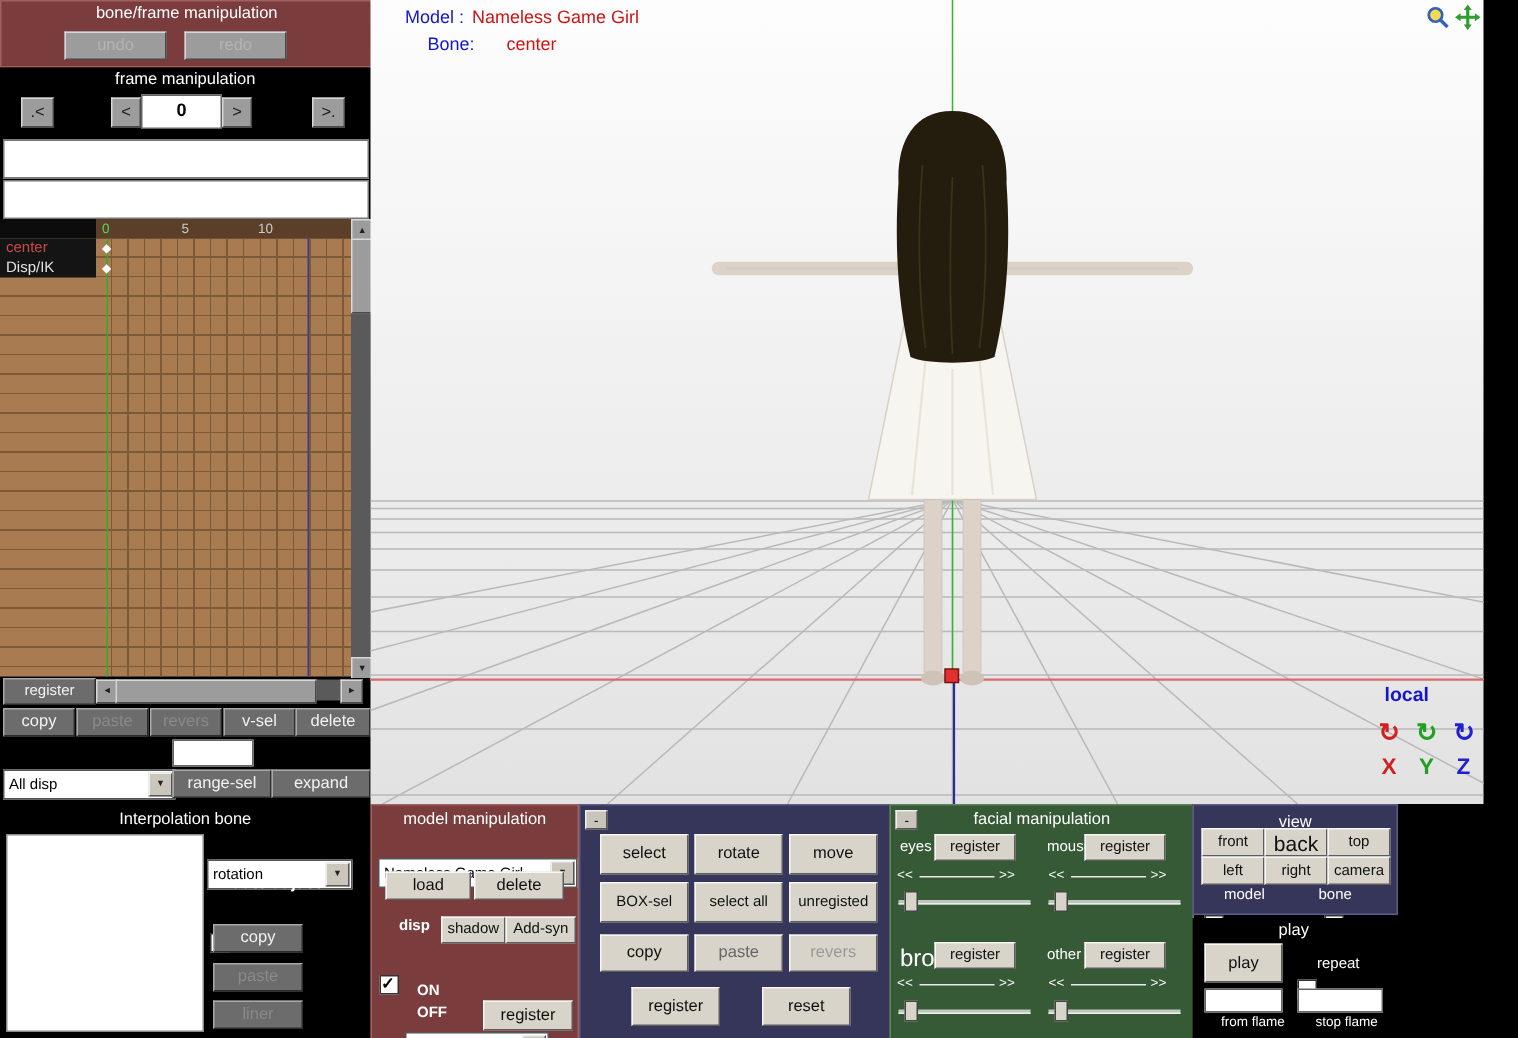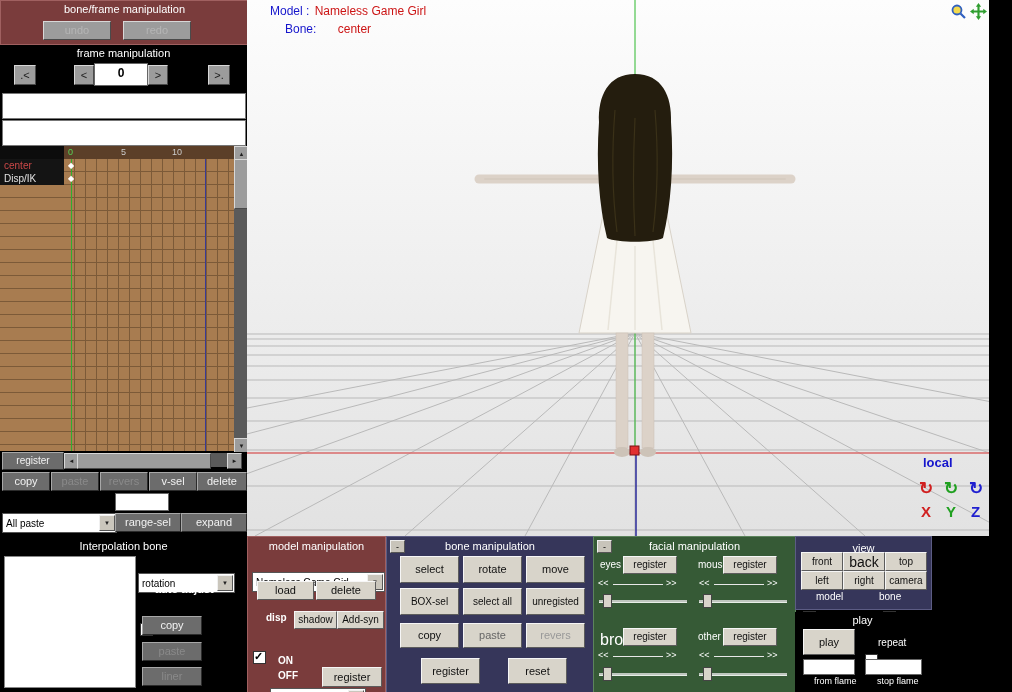--- a/index.html
+++ b/index.html
@@ -91,21 +91,21 @@
   </div>
 
   <div class="abs" style="left:0;top:470px;width:247px;height:66px;background:#000">
     <div class="abs btn bdark" style="left:2px;top:2px;width:46px;height:17px">copy</div>
     <div class="abs btn bdark diml" style="left:51px;top:2px;width:46px;height:17px">paste</div>
     <div class="abs btn bdark diml" style="left:100px;top:2px;width:46px;height:17px">revers</div>
     <div class="abs btn bdark" style="left:149px;top:2px;width:46px;height:17px">v-sel</div>
     <div class="abs btn bdark" style="left:197px;top:2px;width:48px;height:17px">delete</div>
     <div class="abs inp" style="left:115px;top:23px;width:52px;height:16px"></div>
     <div class="abs sel" style="left:2px;top:43px;width:110px;height:18px">
-      <span>All paste</span>
+      <span>All disp</span>
       <span class="arr">▼</span>
     </div>
     <div class="abs btn bdark" style="left:115px;top:43px;width:64px;height:17px">range-sel</div>
     <div class="abs btn bdark" style="left:181px;top:43px;width:64px;height:17px">expand</div>
   </div>
 
   <div class="abs" style="left:0;top:536px;width:247px;height:156px;background:#000">
     <div class="ttl" style="margin-top:3px">Interpolation bone</div>
     <div class="abs" style="left:4px;top:20px;width:130px;height:130px;background:#fff;border:1px solid #888"></div>
     <div class="abs sel" style="left:138px;top:20px;width:92px;height:18px">
@@ -220,21 +220,20 @@
     </div>
     
     <span class="abs lbl" style="left:30px;top:118px;font-size:10px;font-weight:bold">ON</span>
     
     <span class="abs lbl" style="left:30px;top:133px;font-size:10px;font-weight:bold">OFF</span>
     <div class="abs btn blight" style="left:74px;top:130px;width:58px;height:18px">register</div>
   </div>
 
   <div class="abs pn" style="left:386px;top:536px;width:206px;height:156px">
     <div class="abs mini" style="left:3px;top:3px">-</div>
-    <div class="ttl" style="margin-top:2px">bone manipulation</div>
     <div class="abs btn blight" style="left:13px;top:19px;width:57px;height:25px">select</div>
     <div class="abs btn blight" style="left:76px;top:19px;width:57px;height:25px">rotate</div>
     <div class="abs btn blight" style="left:139px;top:19px;width:57px;height:25px">move</div>
     <div class="abs btn blight" style="left:13px;top:51px;width:57px;height:25px;font-size:10px">BOX-sel</div>
     <div class="abs btn blight" style="left:76px;top:51px;width:57px;height:25px;font-size:10px">select all</div>
     <div class="abs btn blight" style="left:139px;top:51px;width:57px;height:25px;font-size:10px">unregisted</div>
     <div class="abs btn blight" style="left:13px;top:86px;width:57px;height:23px">copy</div>
     <div class="abs btn blight" style="left:76px;top:86px;width:57px;height:23px;color:#666">paste</div>
     <div class="abs btn blight" style="left:139px;top:86px;width:57px;height:23px;color:#999">revers</div>
     <div class="abs btn blight" style="left:34px;top:121px;width:57px;height:24px">register</div>

